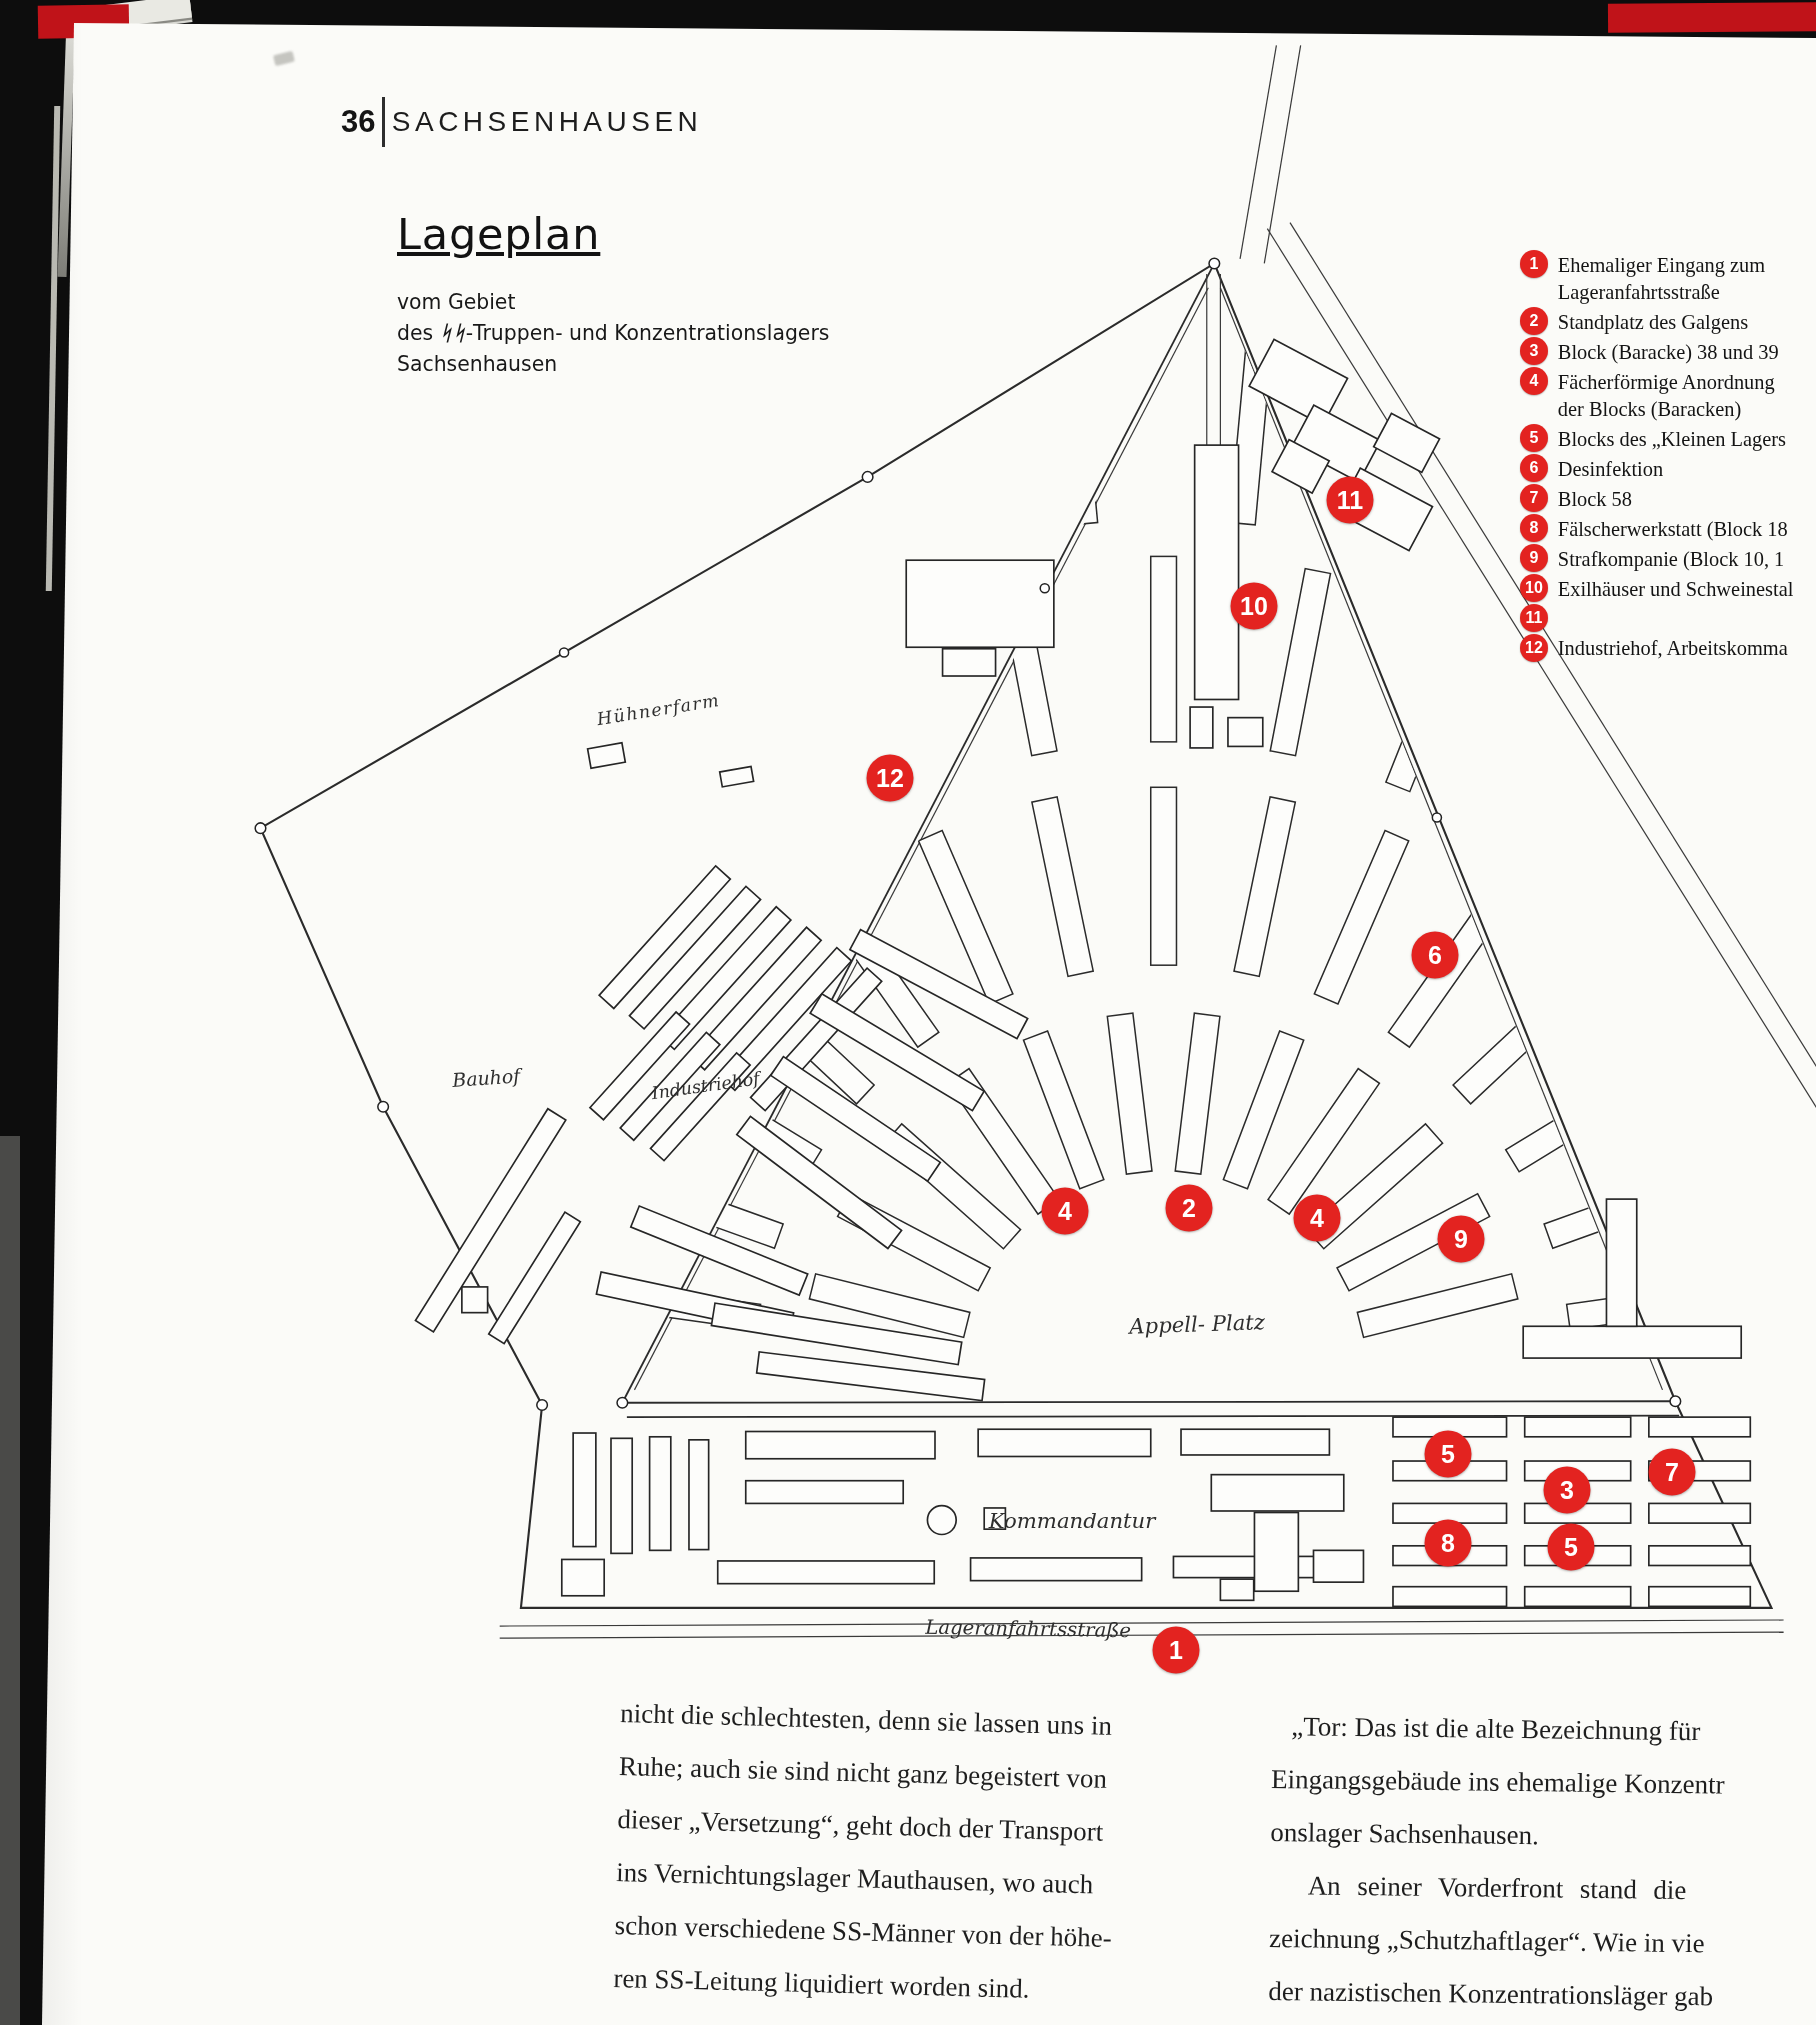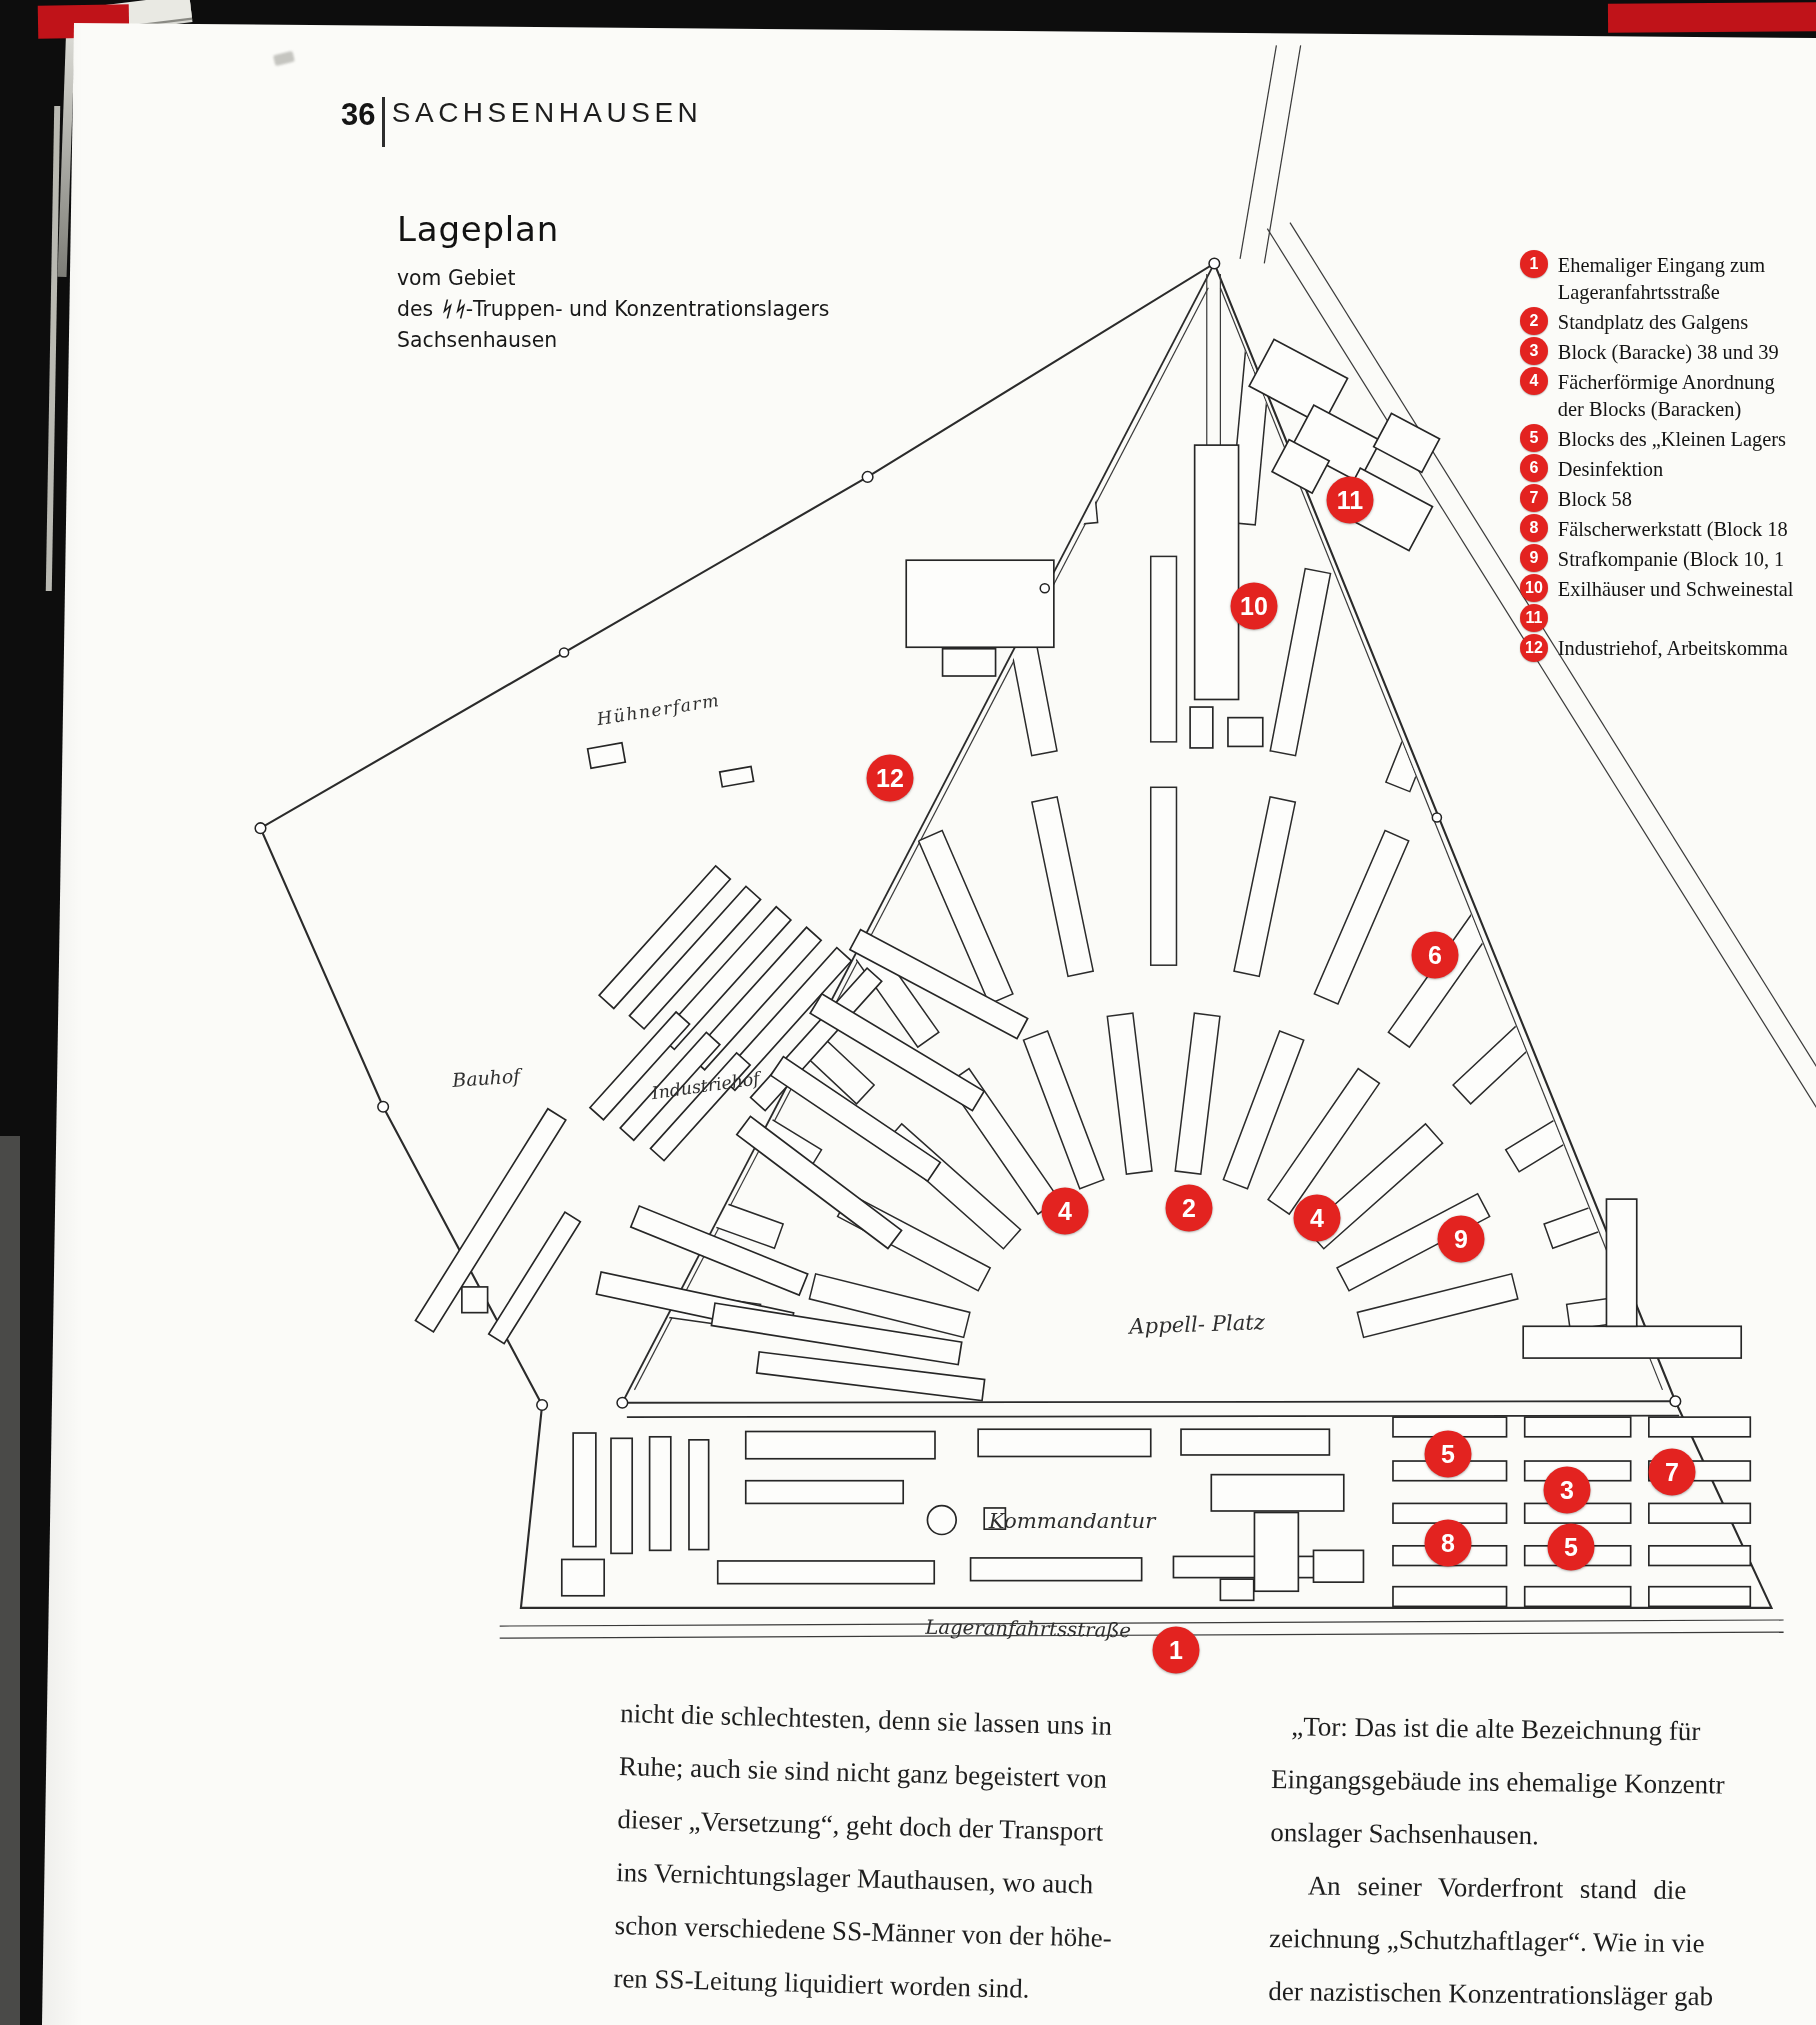--- a/index.html
+++ b/index.html
@@ -11,27 +11,27 @@
   .stack1{position:absolute;left:70px;top:1.5px;width:121px;height:23px;background:#e9e9e3;transform:rotate(-7deg);box-shadow:0 2.3px 0 #8a8a84, 0 4.5px 0 #d8d8d2;}
   .stack2{position:absolute;left:62px;top:19.7px;width:9px;height:257px;background:linear-gradient(180deg,#e0e0da,#7d7d77);transform:rotate(2deg);}
   .stack3{position:absolute;left:50px;top:106px;width:6px;height:485px;background:#b9b9b2;transform:rotate(1deg);}
   .stack4{position:absolute;left:0;top:1136px;width:19.7px;height:890px;background:#4a4a48;}
 
   .page{position:absolute;inset:0;background:linear-gradient(90deg,rgba(0,0,0,.20),rgba(0,0,0,.05) 42px,rgba(0,0,0,0) 83px),#fbfbf8;
         clip-path:polygon(74px 23px,1817px 38px,1817px 2025px,42px 2025px);}
 
   .smudge{position:absolute;left:274px;top:53px;width:19.7px;height:11.4px;background:#9a9a94;opacity:.55;border-radius:2.3px;transform:rotate(-14deg);filter:blur(0.8px);}
 
-  .runline{position:absolute;left:341px;top:97px;display:flex;align-items:flex-start;gap:7px;color:#151515;}
+  .runline{position:absolute;left:341px;top:97px;display:flex;align-items:center;gap:7px;color:#151515;}
   .pagenum{font:700 31px "Liberation Sans",sans-serif;}
   .hdiv{width:2.3px;height:50px;background:#2d2d2d;}
   .runhead{font:400 28px "Liberation Sans",sans-serif;letter-spacing:4.5px;color:#1d1d1d;}
 
   .title-block{position:absolute;left:397px;top:209px;color:#121212;font-family:"DejaVu Sans",sans-serif;}
-  .t1{font-size:34px;letter-spacing:0.8px;margin-bottom:14px;}
+  .t1{font-size:43px;letter-spacing:0.8px;margin-bottom:28px;text-decoration:underline;}
   .t-sub{font-size:20.4px;line-height:31px;color:#181818;}
   .ss{font-weight:700;font-style:italic;letter-spacing:0.8px;text-align:center;}
 
   svg.map{position:absolute;left:0;top:0;pointer-events:none;}
   .ln{stroke:#2b2b2b;stroke-width:2.4;fill:none;}
   .ln-thin{stroke:#3a3a3a;stroke-width:1.6;fill:none;}
   .bld rect,.bld circle{fill:#fdfdfb;stroke:#262626;stroke-width:2.2;}
   #fan rect{fill:#fdfdfb;stroke:#2b2b2b;stroke-width:2;}
   .dot{fill:#fff;stroke:#222;stroke-width:2;}
   .mlabel{font-family:"DejaVu Serif",serif;font-style:italic;fill:#2e2e2e;}

